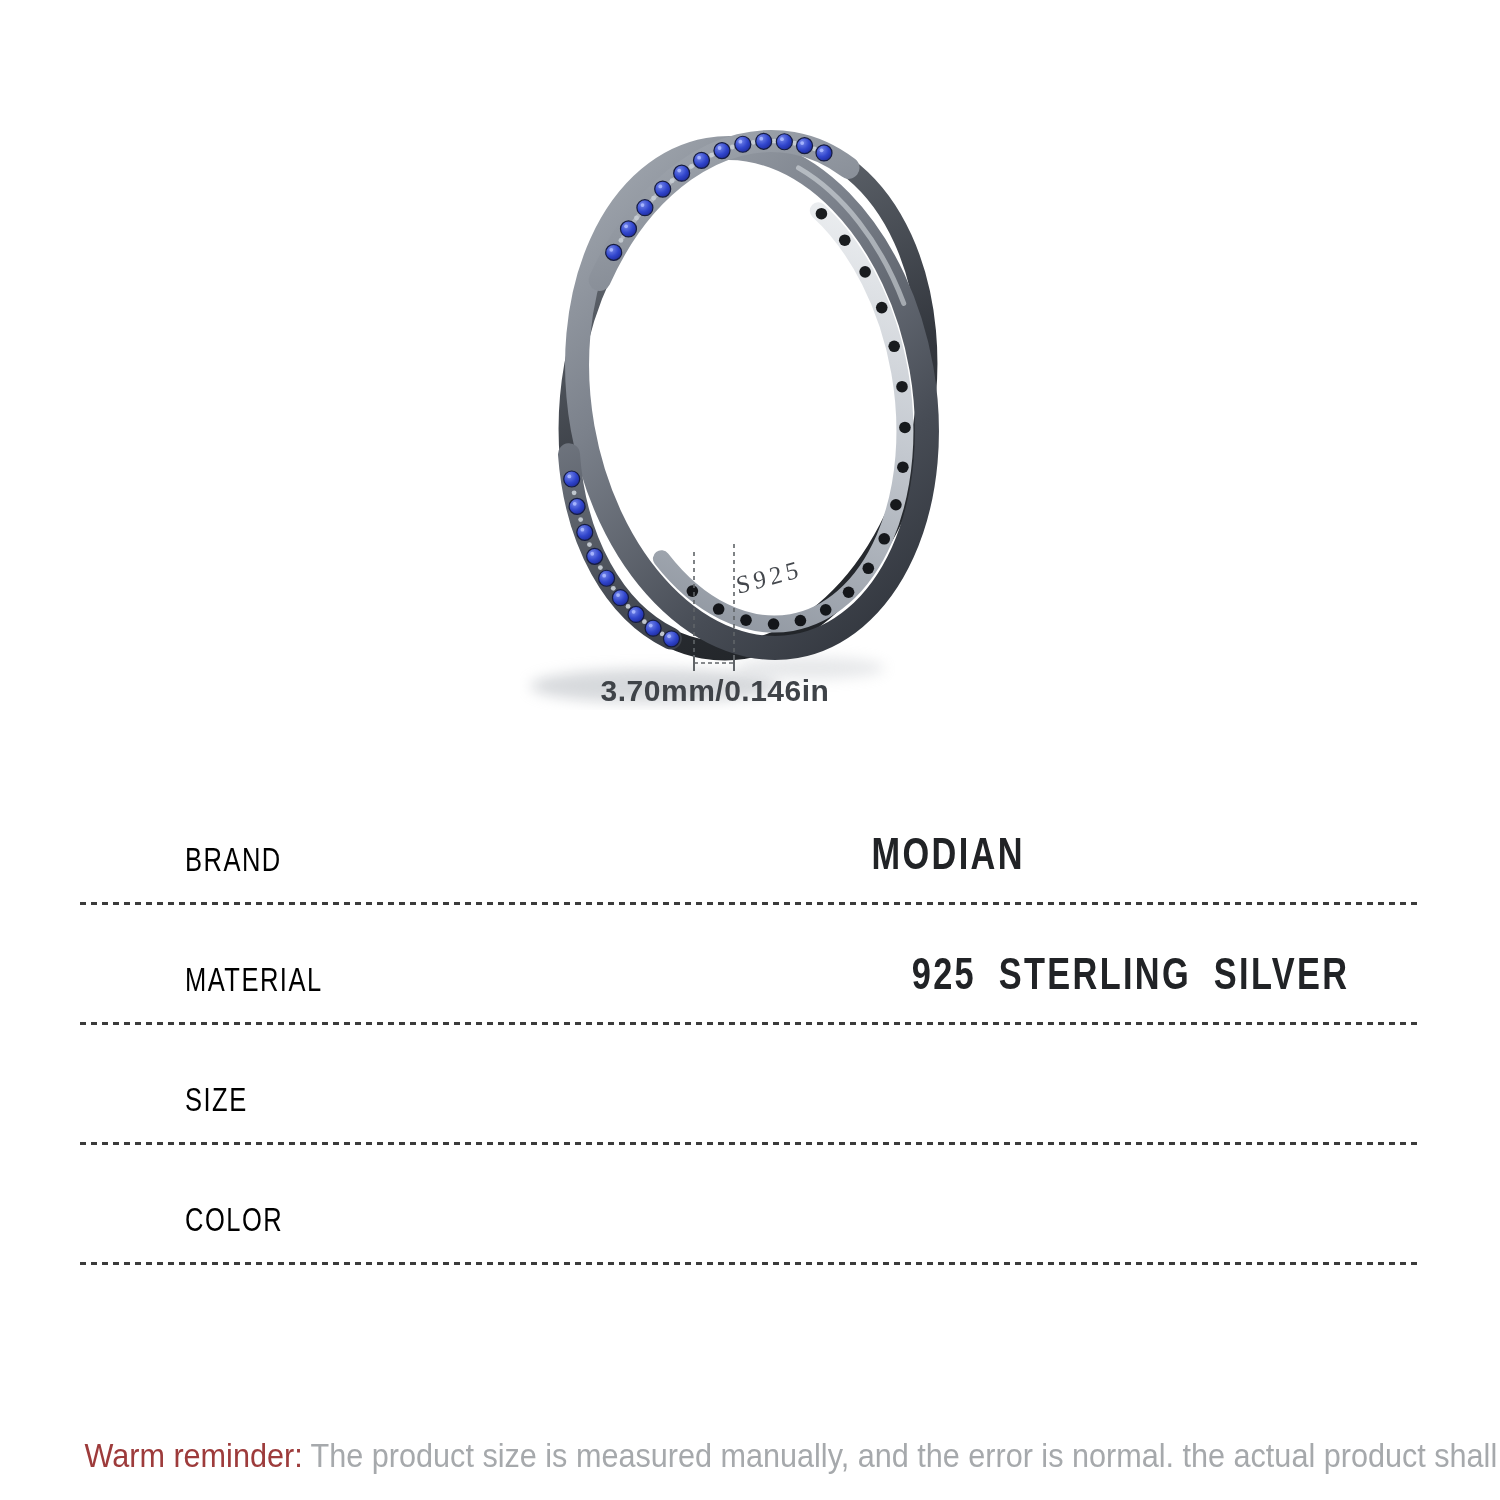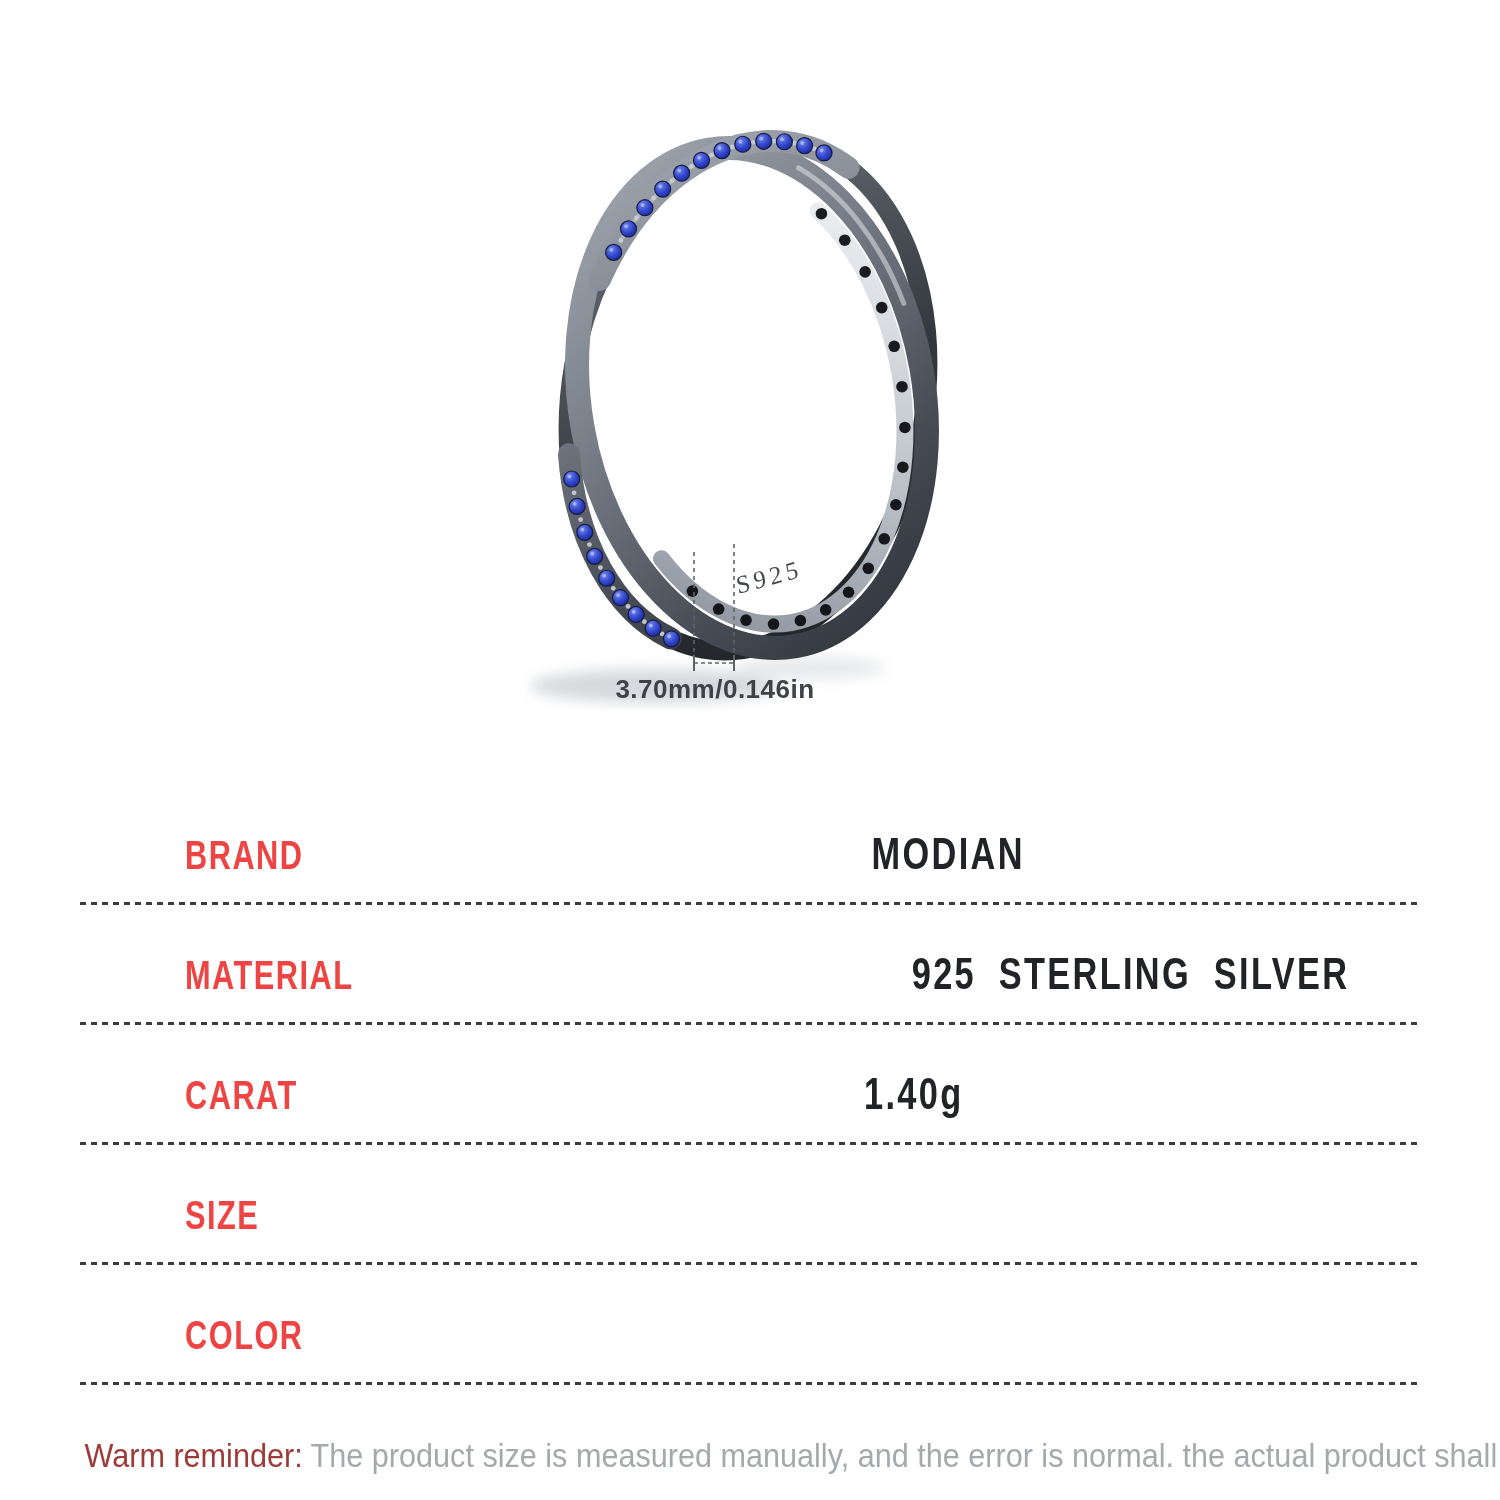--- a/index.html
+++ b/index.html
@@ -4,33 +4,33 @@
 <style>
   html,body{margin:0;padding:0;}
   body{
     width:1500px;height:1500px;position:relative;background:#ffffff;
     font-family:"Liberation Sans", sans-serif;overflow:hidden;
   }
   
   #ring-svg{position:absolute;left:520px;top:60px;width:460px;height:650px;}
   #dim-label{
     position:absolute;left:515px;top:674px;width:400px;text-align:center;
-    font-size:26px;font-weight:bold;color:#3f4348;letter-spacing:.5px;
+    font-size:30px;font-weight:bold;color:#3f4348;letter-spacing:.5px;
   }
   
   #spec-table{position:absolute;left:80px;top:785px;width:1340px;}
   .row{position:relative;height:120px;}
   .divider{
     position:absolute;left:0;right:0;bottom:0;height:3px;
     background:repeating-linear-gradient(90deg,#3b3b3b 0 6px,transparent 6px 11px);
   }
   .condensed{display:inline-block;transform:scaleX(0.78);transform-origin:center bottom;}
   .label{
     position:absolute;left:105px;bottom:26px;
-    font-size:41px;color:#ef4444;letter-spacing:2px;white-space:nowrap;font-weight:bold;
+    font-size:34px;color:#000000;letter-spacing:2px;white-space:nowrap;
   }
   .label .condensed{transform:scaleX(0.75);transform-origin:left bottom;}
   .value-wrap{
     position:absolute;left:770px;bottom:26px;width:560px;
     display:flex;align-items:center;gap:10px;
   }
   .value{
     font-size:44px;font-weight:bold;color:#212326;letter-spacing:3px;white-space:nowrap;
   }
   .value.wide{word-spacing:14px;}
@@ -203,27 +203,20 @@
   </div>
 
   <div class="row">
     <div class="label"><span class="condensed">MATERIAL</span></div>
     <div class="value-wrap">
         <span class="value wide condensed">925 STERLING SILVER</span>
       </div>
     <div class="divider"></div>
   </div>
 
-  <div class="row">
-    <div class="label"><span class="condensed">CARAT</span></div>
-    <div class="value-wrap">
-        <span class="value condensed">1.40g</span>
-      </div>
-    <div class="divider"></div>
-  </div>
 
   <div class="row">
     <div class="label"><span class="condensed">SIZE</span></div>
     <div class="divider"></div>
   </div>
 
   <div class="row">
     <div class="label"><span class="condensed">COLOR</span></div>
     <div class="divider"></div>
   </div>

